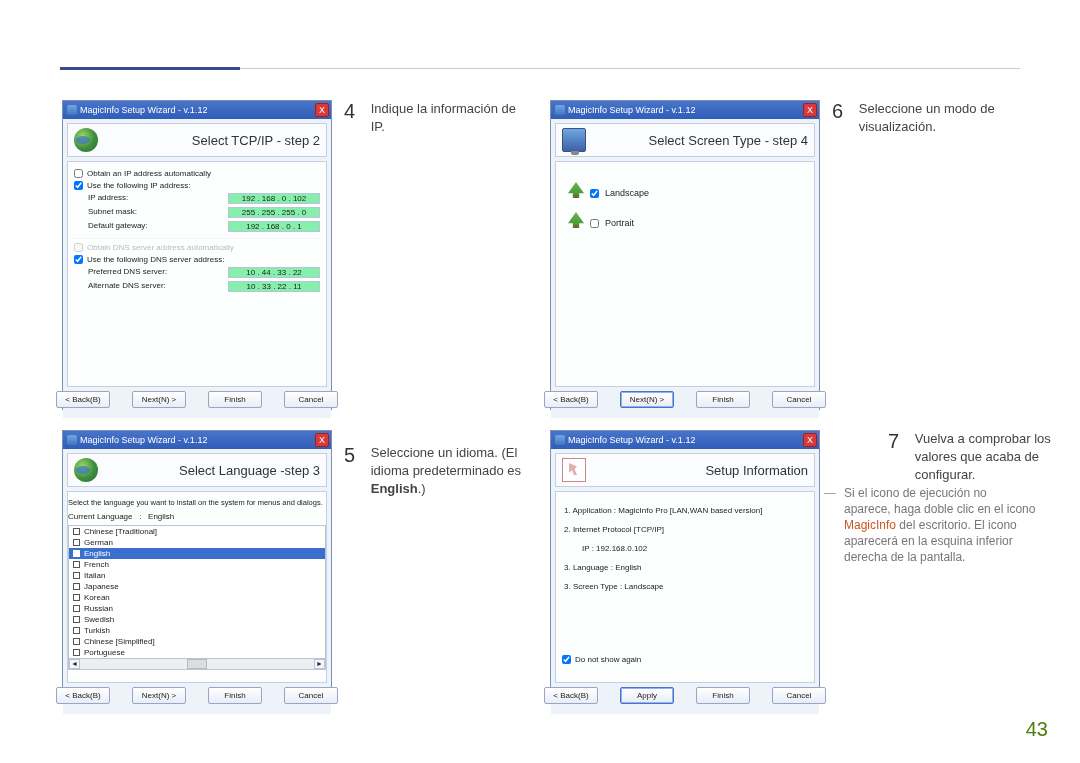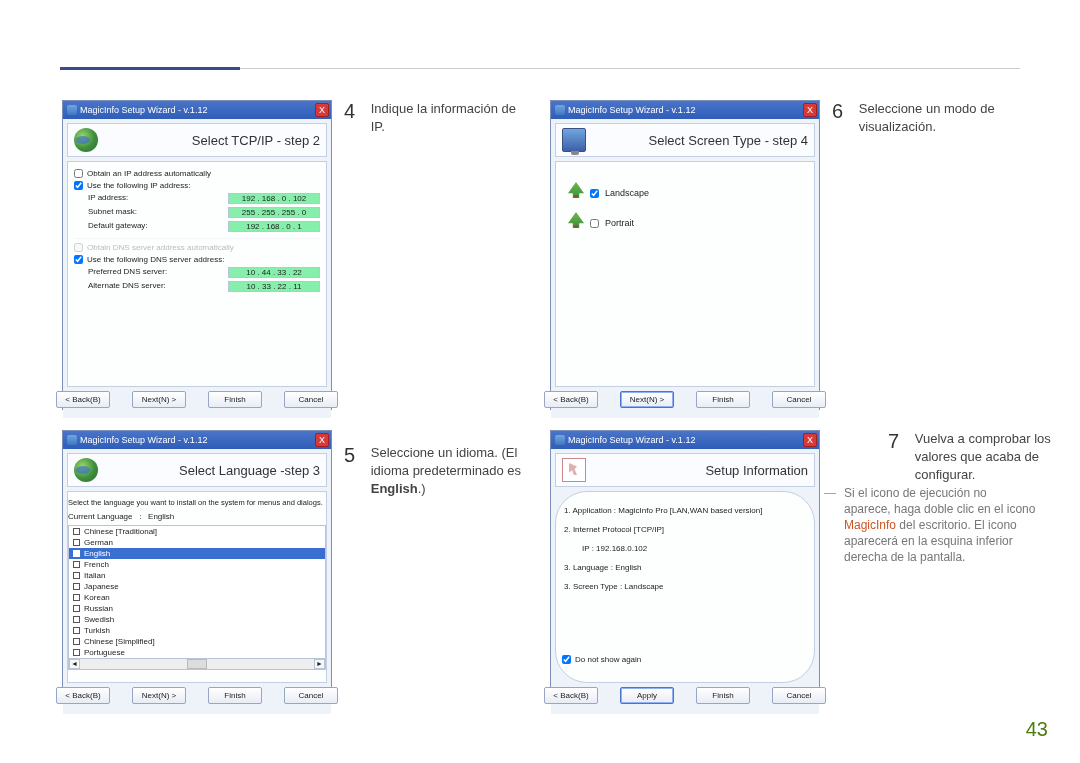--- a/index.html
+++ b/index.html
@@ -109,21 +109,21 @@
   }
   .hdr-panel .hdr-title { flex: 1; text-align: right; font-size: 13px; color:#333;}
 
   .content-area {
     background: #fdfefe; border: 1px solid #c5cfe3; padding: 4px 6px;
     min-height: 180px; margin-bottom: 4px;
   }
   .col.left-top .content-area { min-height: 226px; }
   .col.left-bot .content-area { min-height: 192px; padding: 4px 0;}
   .col.mid-top  .content-area { min-height: 226px; }
-  .col.mid-bot  .content-area { min-height: 192px; border-radius: 32px; }
+  .col.mid-bot  .content-area { min-height: 192px; }
 
   .chk-row { display: flex; align-items: center; gap: 4px; font-size: 8px; margin: 3px 0;}
   .chk-row input { width: 9px; height: 9px;}
   .chk-row.disabled { color: #bbb; }
   .ip-table { width: 100%; font-size: 8px; }
   .ip-table .row { display: flex; justify-content: space-between; margin: 3px 0 3px 14px;}
   .ip-table .row .val {
     border: 1px solid #b8c4d8; padding: 0 4px; width: 92px; text-align: center;
     background: #86efac; font-family: Arial;
   }

